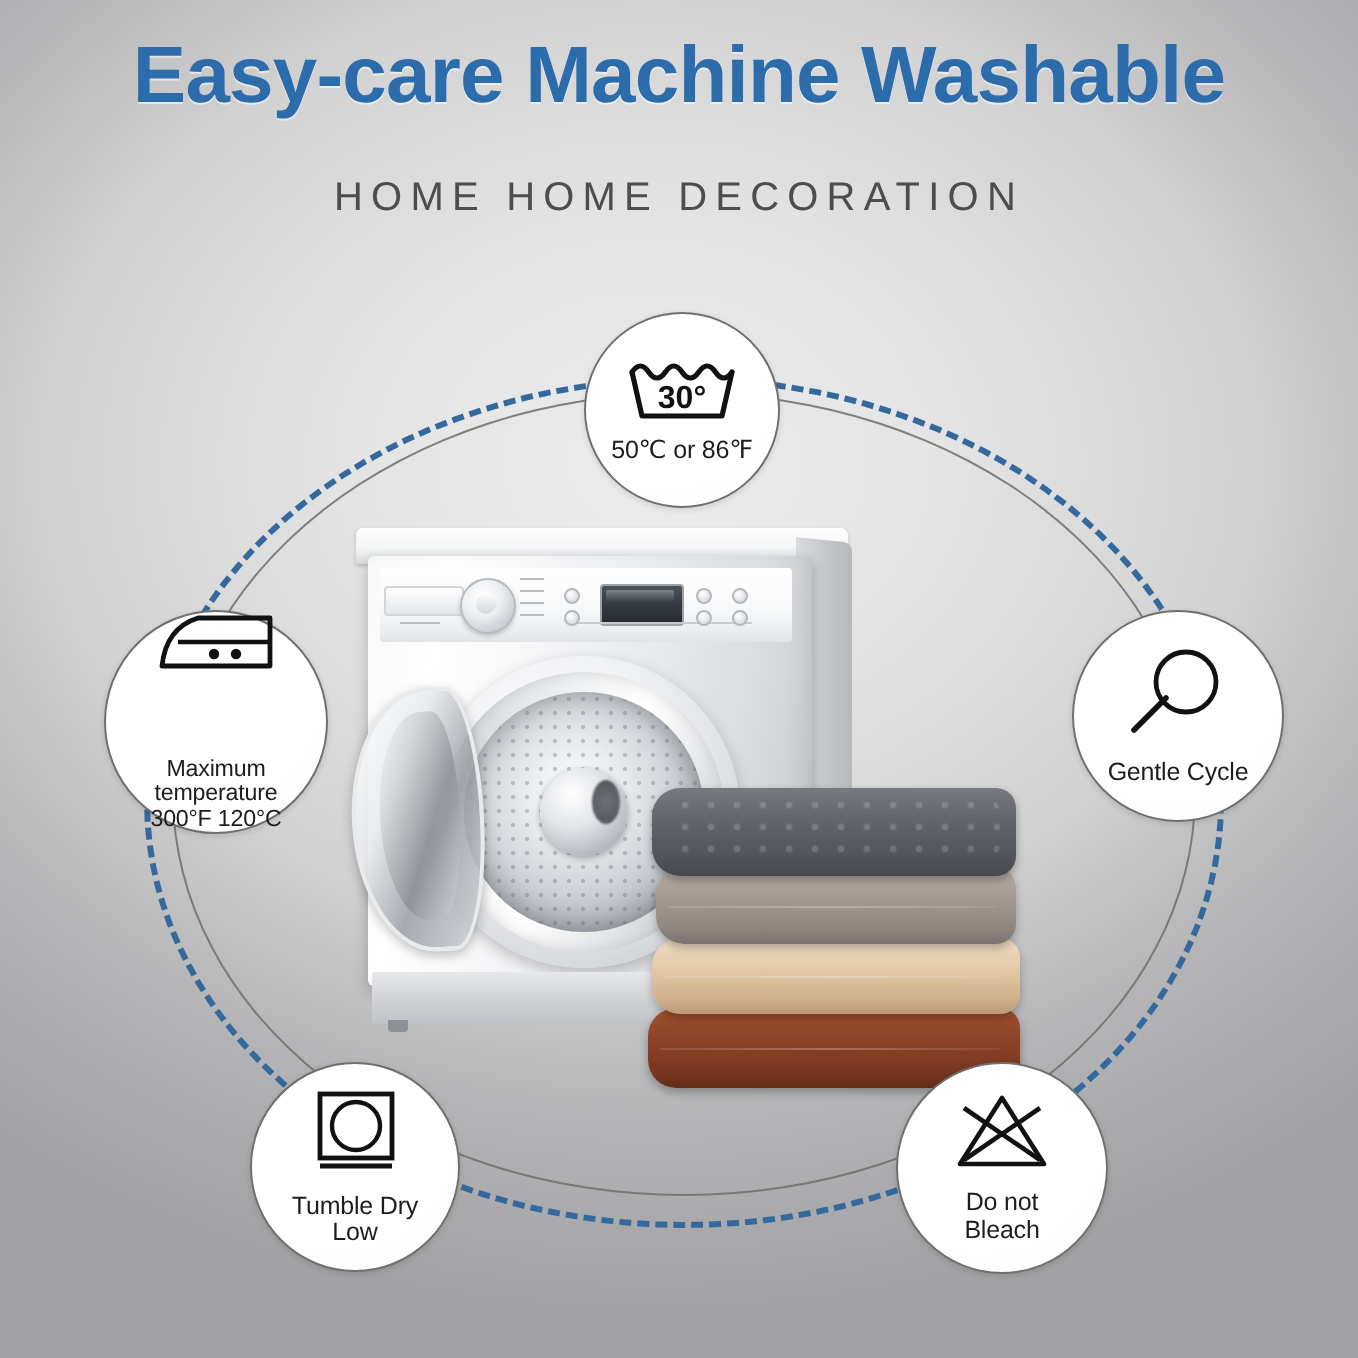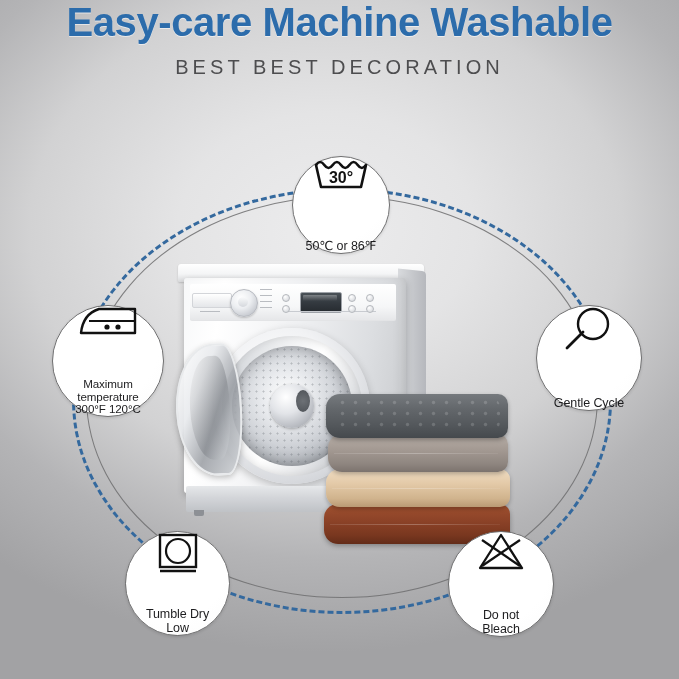--- a/index.html
+++ b/index.html
@@ -8,21 +8,21 @@
     font-family:"Liberation Sans","DejaVu Sans",sans-serif;
   }
   #stage{
     position:relative;width:679px;height:679px;overflow:hidden;
     background:
       radial-gradient(ellipse 78% 62% at 48% 34%, #ececed 0%, #e4e4e5 28%, #d2d2d3 56%, #b4b4b6 78%, #a2a2a4 100%);
   }
   
   #header{position:absolute;left:0;top:0;width:679px;text-align:center;}
   #title{
-    margin:0;
+    margin:16px;
     font-size:40px;font-weight:bold;letter-spacing:-0.4px;
     color:#2c6cab;
     text-shadow:0 1px 0 rgba(255,255,255,0.55);
   }
   #subtitle{
     margin:0;padding-top:11px;
     font-size:20px;letter-spacing:4.1px;color:#4d4d4f;font-weight:400;
   }
   
   .ring{position:absolute;border-radius:50%;pointer-events:none;}
@@ -158,21 +158,21 @@
   #bl-4{top:110px;left:-2px;width:186px;height:40px;
     background:linear-gradient(180deg,#a0512f 0%,#8d4328 40%,#79371f 78%,#632c19 100%);
     box-shadow:0 2px 5px rgba(0,0,0,.3);}
   .fold{position:absolute;left:6px;right:10px;top:50%;height:1px;
     background:linear-gradient(90deg,rgba(255,255,255,.10),rgba(255,255,255,.26),rgba(255,255,255,.06));}
   
   .badge{
     position:absolute;border-radius:50%;
     background:radial-gradient(circle at 42% 34%,#ffffff 0%,#ffffff 62%,#fbfbfb 100%);
     border:1.5px solid #6f6f70;
-    display:flex;flex-direction:column;align-items:center;justify-content:space-between;
+    display:flex;flex-direction:column;align-items:center;justify-content:center;
     box-shadow:0 1px 3px rgba(0,0,0,.12);
   }
   .badge-label{
     font-size:12.5px;color:#1d1d1f;line-height:13.5px;text-align:center;
     margin-top:4px;letter-spacing:-.1px;
   }
   .badge-label.sm{font-size:11.6px;line-height:12.6px;margin-top:38px;}
   #badge-wash{left:292px;top:156px;width:96px;height:96px;}
   #badge-iron{left:52px;top:305px;width:110px;height:110px;}
   #badge-gentle{left:536px;top:305px;width:104px;height:104px;}
@@ -181,21 +181,21 @@
   .sym{display:block;}
   
 </style>
 </head>
 <body>
 
 <div id="stage">
 
   <div id="header">
     <h1 id="title">Easy-care Machine Washable</h1>
-    <p id="subtitle">BEST BEST DECORATION</p>
+    <p id="subtitle">HOME HOME DECORATION</p>
   </div>
 
   <div class="ring" id="ring-solid"></div>
   <div class="ring" id="ring-dashed"></div>
 
   <div id="photo">
 
     <div class="wm" id="wm-top"></div>
     <div class="wm" id="wm-side"></div>
     <div class="wm" id="wm-body"></div>

